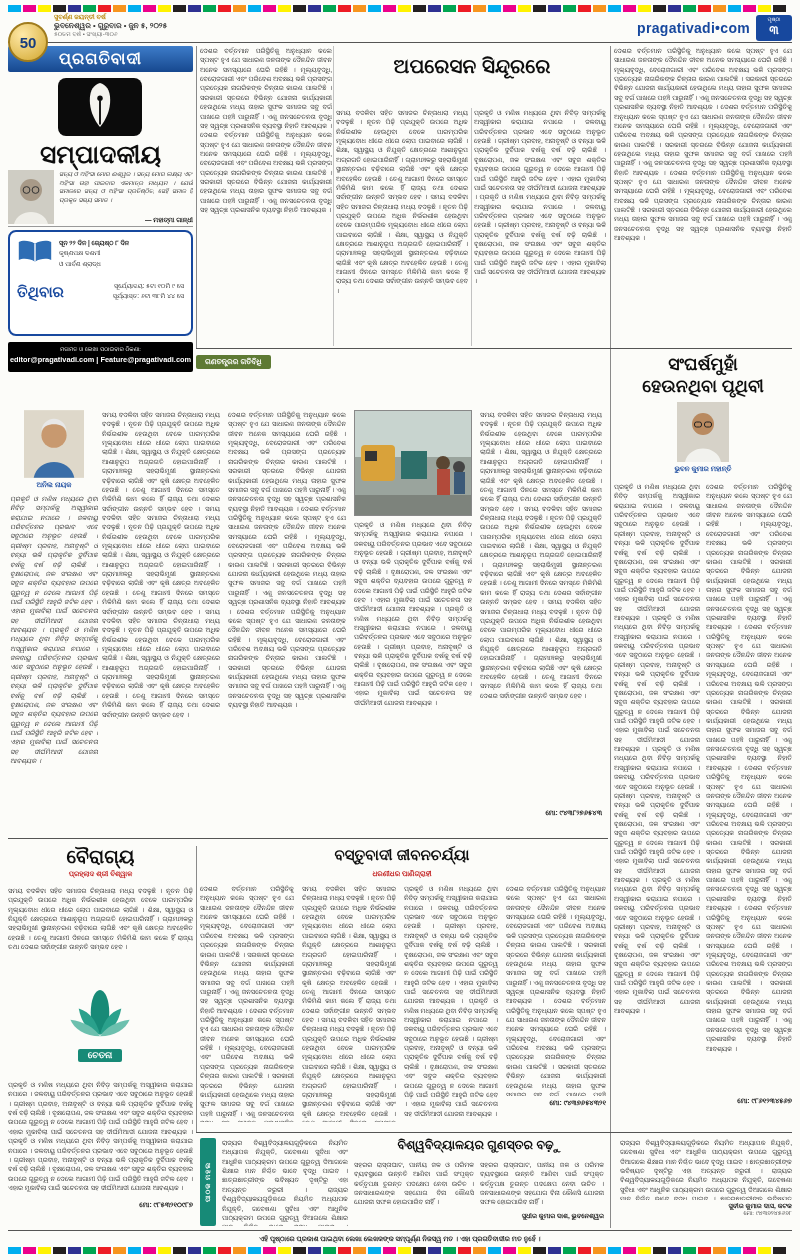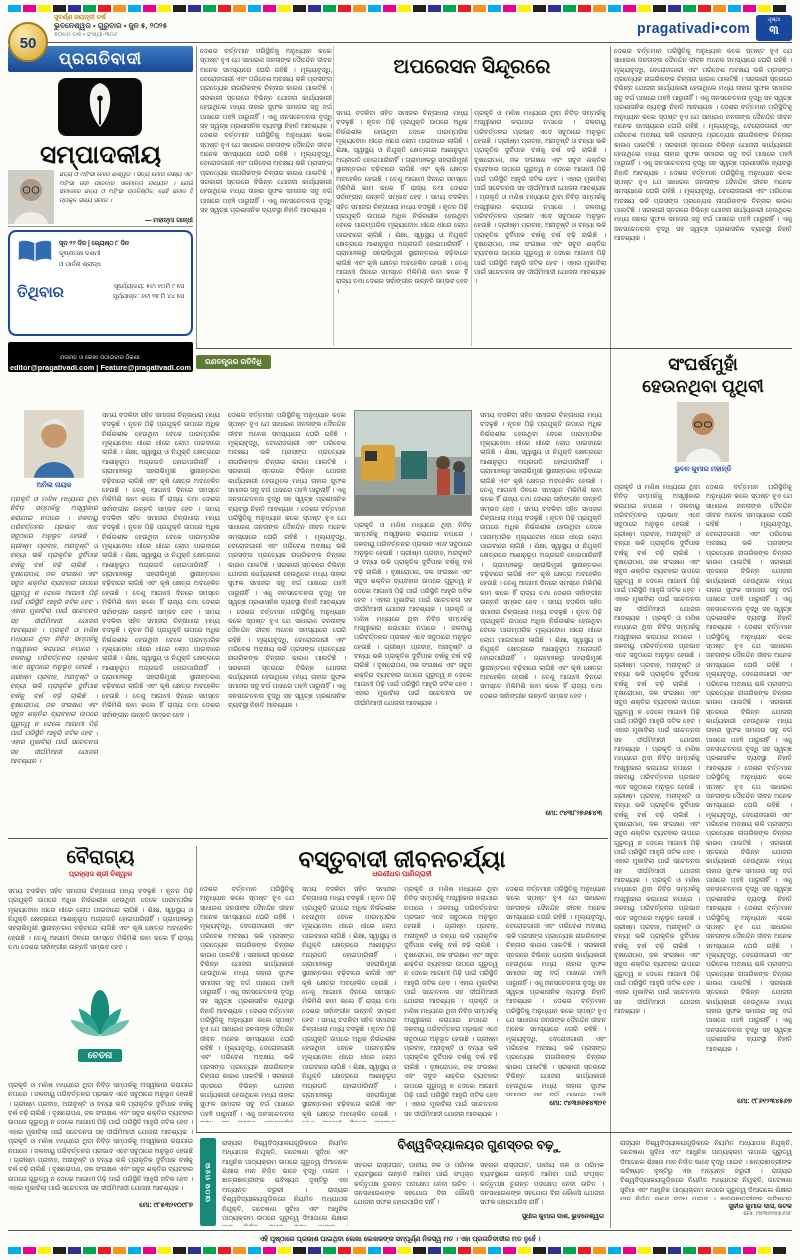--- a/index.html
+++ b/index.html
@@ -36,21 +36,21 @@
   .gq{flex:1;display:flex;flex-direction:column;}
   .gqtext{font-size:6px;font-style:italic;line-height:1.45;text-align:justify;color:#222;overflow:hidden;flex:1;}
   .gqauthor{font-size:6.5px;font-weight:bold;text-align:right;color:#111;}
   .panchang{left:8px;top:230px;width:185px;height:106px;border:2px solid #17489e;border-radius:8px;padding:6px 7px;background:#fff;}
   .prow1{display:flex;gap:6px;align-items:flex-start;}
   .plines{font-size:6.4px;line-height:1.6;color:#222;}
   .plines .b{font-weight:bold;}
   .prow2{display:flex;justify-content:space-between;align-items:flex-end;margin-top:12px;}
   .ptitle{font-size:15px;font-weight:bold;color:#17489e;}
   .suntimes{font-size:6.3px;line-height:1.6;text-align:right;color:#222;}
-  .contactbox{left:8px;top:342px;width:185px;height:30px;background:#000;color:#fff;text-align:center;padding-top:12px;border-radius:2px;}
+  .contactbox{left:8px;top:342px;width:185px;height:30px;background:#000;color:#fff;text-align:center;padding-top:4px;border-radius:2px;}
   .contactbox .cl{font-size:5.8px;display:block;}
   .contactbox .ce{font-size:7.4px;font-weight:bold;display:block;margin-top:2px;}
   
   .colA{left:200px;top:46px;width:132px;height:300px;}
   .headline1{left:336px;top:54px;width:272px;font-size:20px;line-height:1.25;}
   .colB{left:336px;top:108px;width:132px;height:238px;}
   .colC{left:474px;top:108px;width:132px;height:238px;}
   .colD{left:614px;top:46px;width:178px;height:300px;}
   
   .kickerwrap{left:196px;top:350px;}
@@ -75,21 +75,21 @@
   .worldcredit{left:706px;top:1094px;width:86px;}
   
   .baihead{left:8px;top:846px;width:185px;font-size:19px;}
   .baiauthor{left:8px;top:870px;width:185px;text-align:center;font-size:7px;font-weight:bold;color:#c21d1d;}
   .baiB1{left:8px;top:886px;width:185px;height:96px;}
   .lotuswrap{left:52px;top:986px;width:96px;text-align:center;}
   .lotuslabel{display:inline-block;background:#178a77;color:#fff;font-size:9px;font-weight:bold;padding:1px 10px;border-radius:2px;margin-top:2px;}
   .baiB2{left:8px;top:1080px;width:185px;height:116px;}
   .baicredit{left:8px;top:1198px;width:185px;}
   
-  .lifehead{left:196px;top:846px;width:412px;font-size:23px;}
+  .lifehead{left:196px;top:846px;width:412px;font-size:15px;}
   .lifeauthor{left:196px;top:869px;width:412px;text-align:center;font-size:7.2px;font-weight:bold;color:#c21d1d;}
   .lifeC1{left:200px;top:884px;width:94px;height:238px;}
   .lifeC2{left:302px;top:884px;width:94px;height:238px;}
   .lifeC3{left:404px;top:884px;width:94px;height:238px;}
   .lifeC4{left:506px;top:884px;width:100px;height:238px;}
   .lifeC4 .bodytext{height:212px;}
   
   .ltab{left:200px;top:1138px;width:16px;height:88px;background:#178a77;color:#fff;display:flex;align-items:center;justify-content:center;writing-mode:vertical-rl;transform:rotate(180deg);font-size:6.8px;font-weight:bold;letter-spacing:1px;border-radius:2px;}
   .lettershead{left:354px;top:1138px;width:250px;font-size:12.5px;}
   .letC1{left:222px;top:1138px;width:126px;height:88px;}

